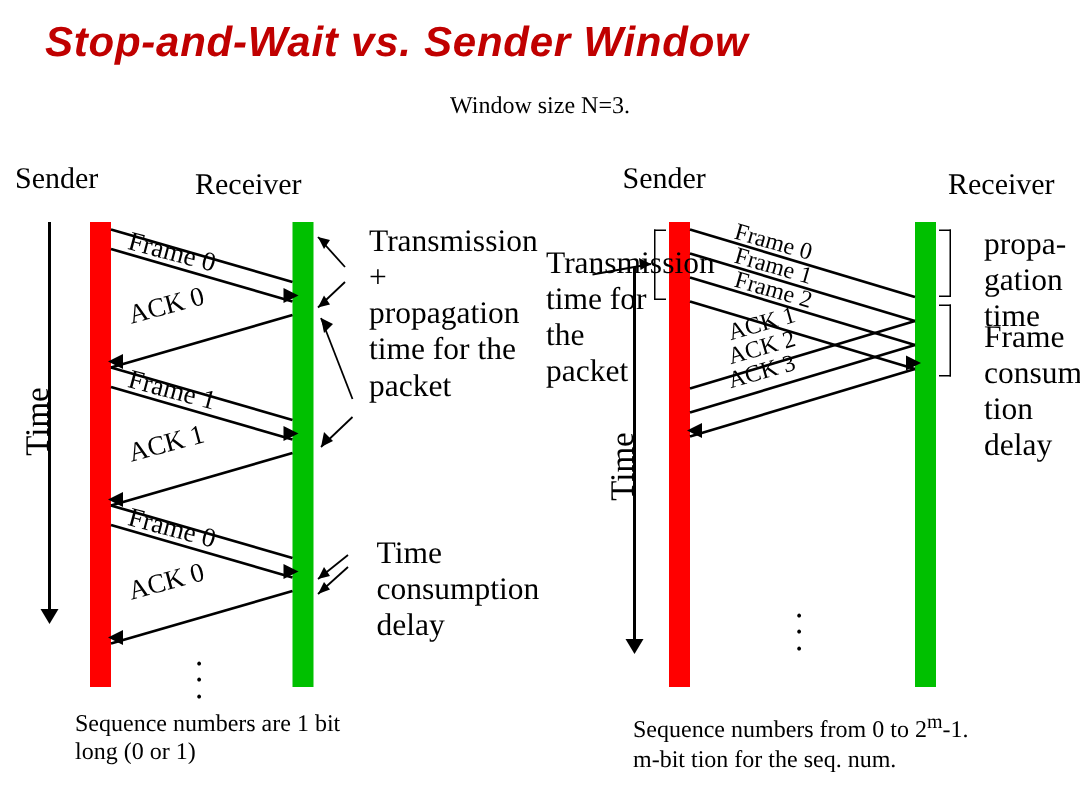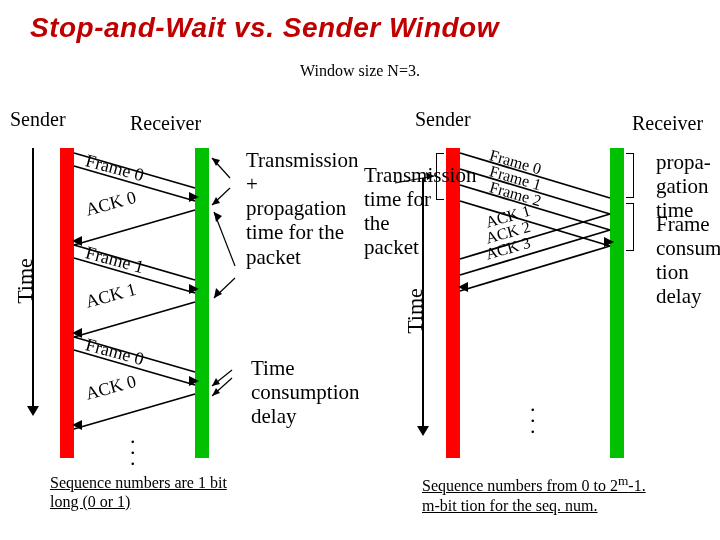--- a/index.html
+++ b/index.html
@@ -101,21 +101,20 @@
   .vdots {
     position: absolute;
     font-size: 22px;
     line-height: 0.5;
     letter-spacing: -2px;
   }
   .footnote {
     position: absolute;
     font-size: 16px;
     line-height: 1.2;
-    text-decoration: underline;
   }
   svg.lines { position: absolute; top: 0; left: 0; }
 </style>
 </head>
 <body>
 
 <div class="title">Stop-and-Wait vs. Sender Window</div>
 <div class="subtitle">Window size N=3.</div>
 
 <div class="diagram-wrap">

